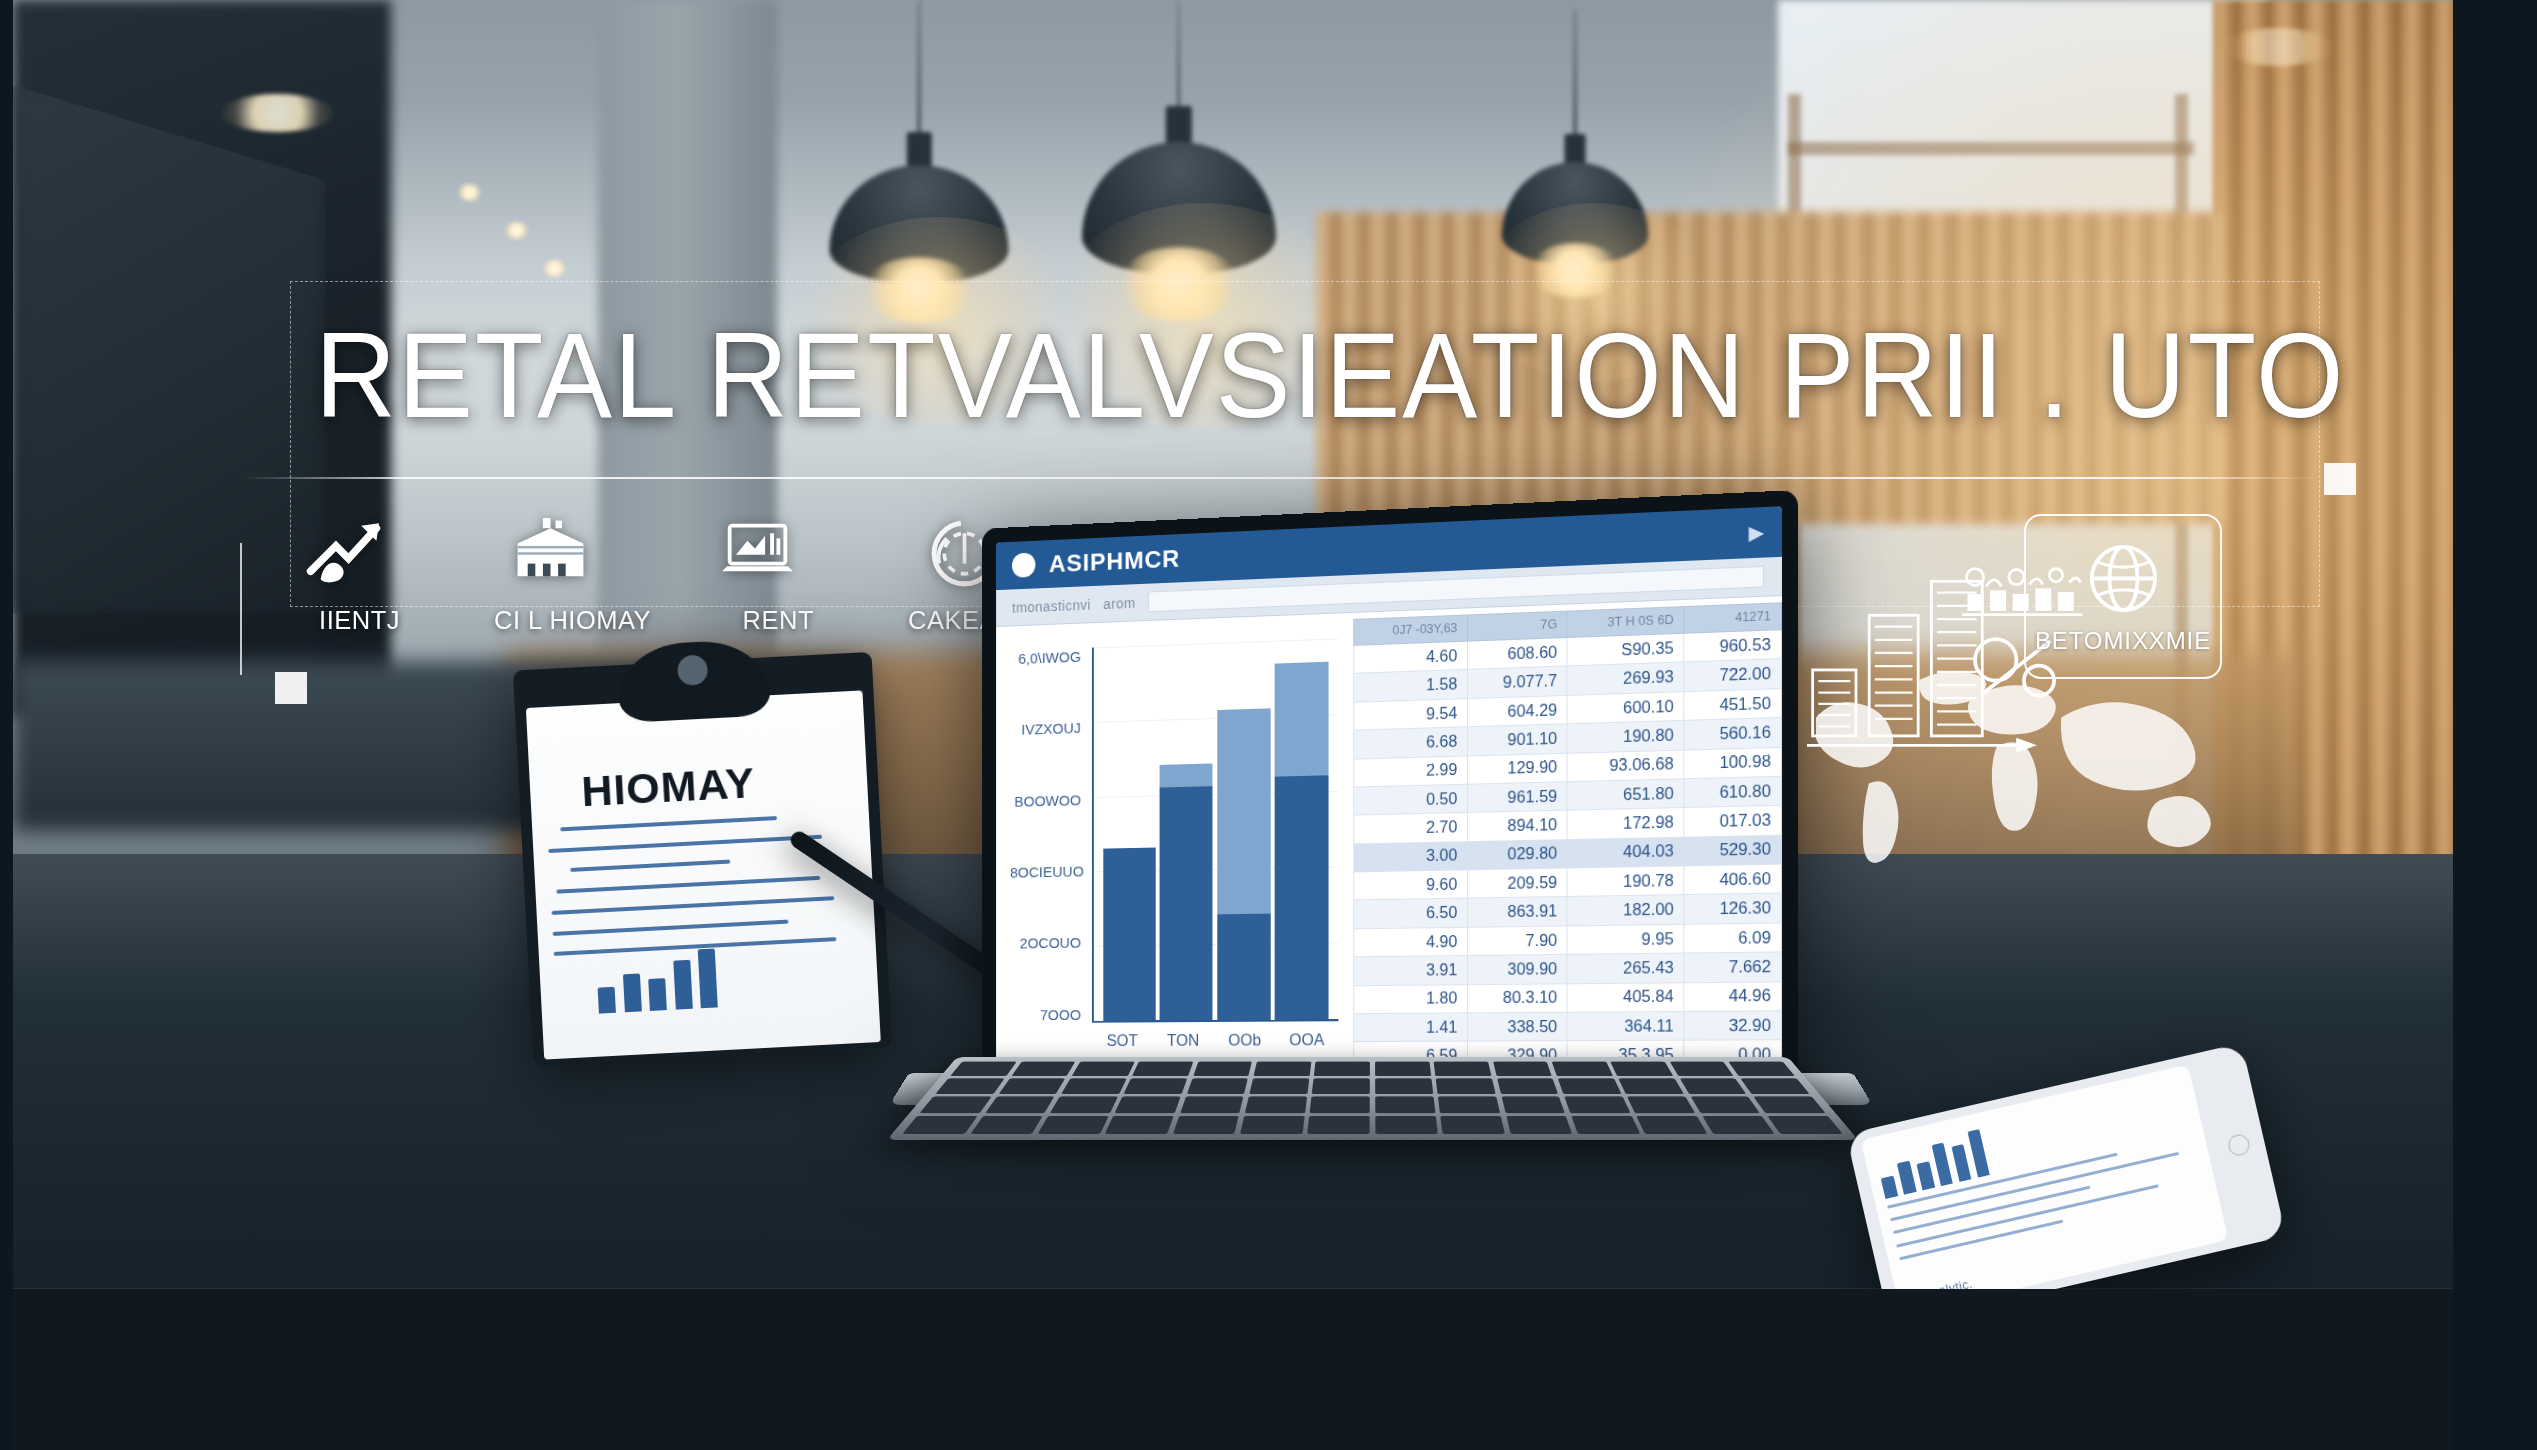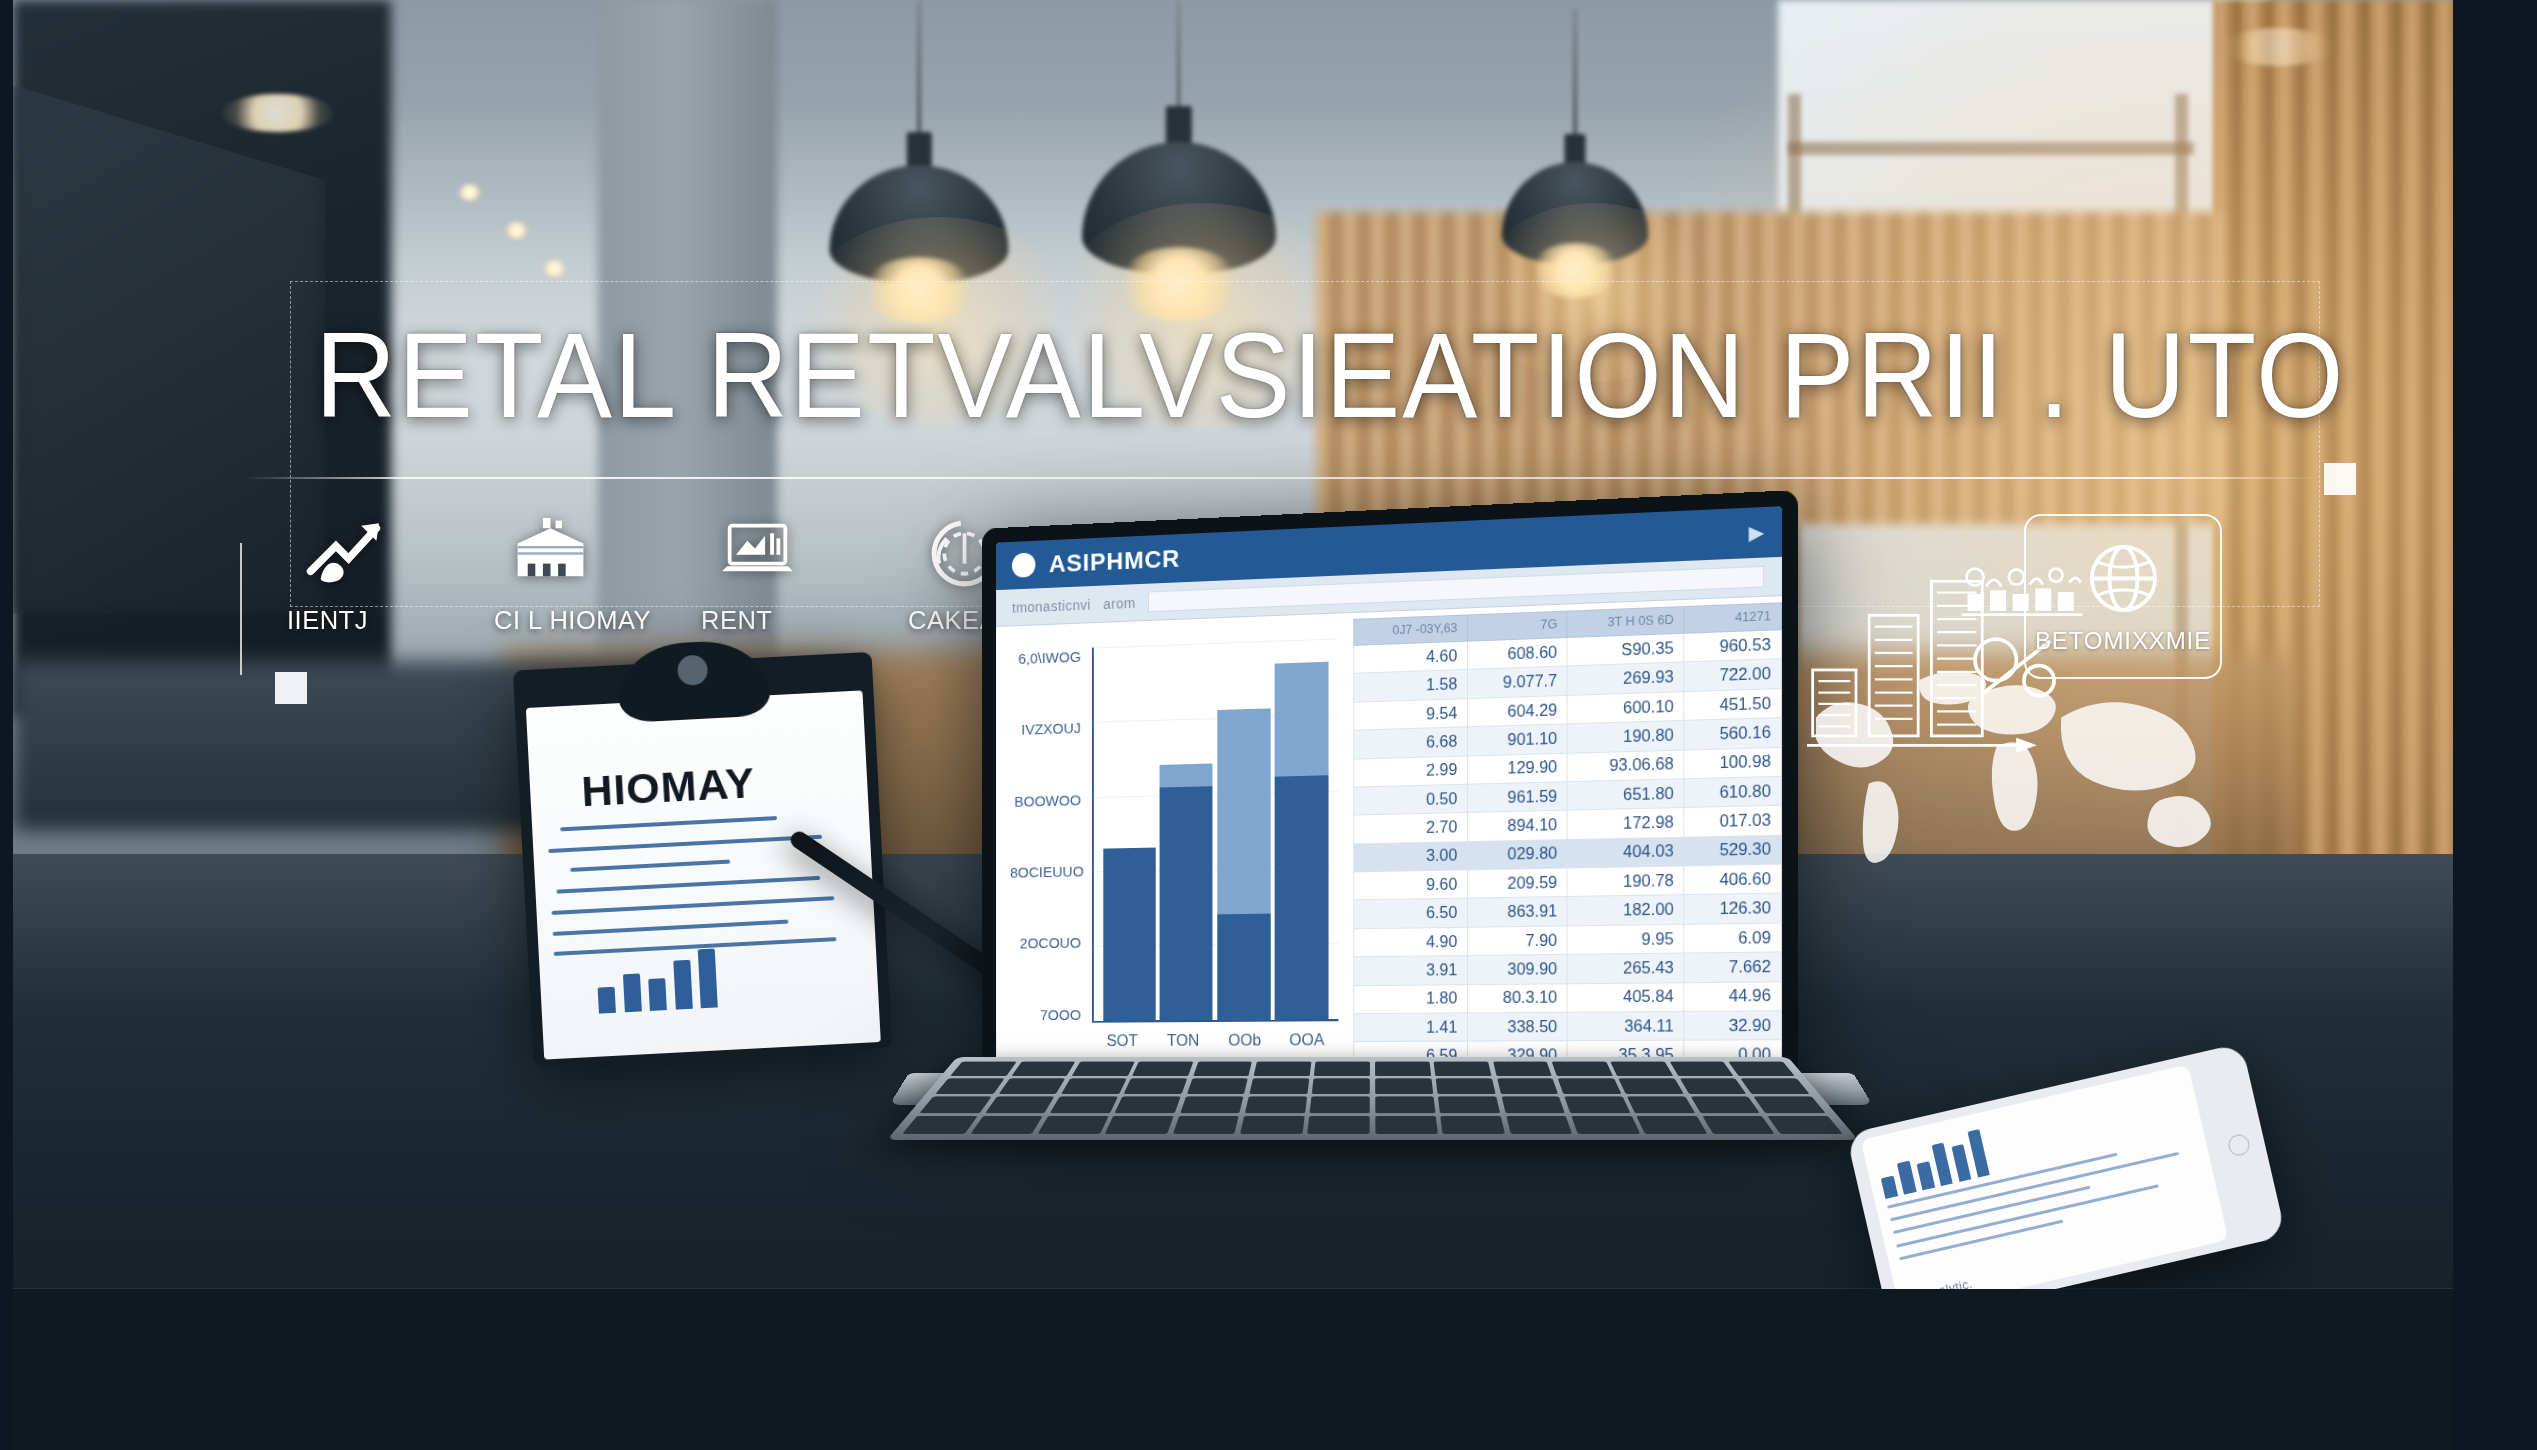--- a/index.html
+++ b/index.html
@@ -176,21 +176,21 @@
   }
   .rule {
     position:absolute; left:231px; top:477px; width:2077px; height:1.9px;
     background: linear-gradient(90deg, rgba(255,255,255,0) 0%, rgba(255,255,255,.85) 8%, rgba(255,255,255,.85) 92%, rgba(255,255,255,0) 100%);
   }
 
   
   .icon-row {
     position:absolute; left:274px; top:510px; display:flex; gap:94px; align-items:flex-start;
   }
-  .icon-cell { width:113px; text-align:left; }
+  .icon-cell { width:113px; text-align:right; }
   .icon-glyph {
     height:87px; display:flex; align-items:center; justify-content:center;
     filter: drop-shadow(0 1.9px 5.7px rgba(0,0,0,.45));
   }
   .icon-label {
     margin-top:9.4px;
     font-size:25.5px; color:#ffffff; letter-spacing:0.5px;
     font-family:"Liberation Sans", sans-serif;
     text-shadow: 0 1.9px 6.6px rgba(0,0,0,.6);
     white-space:nowrap;

